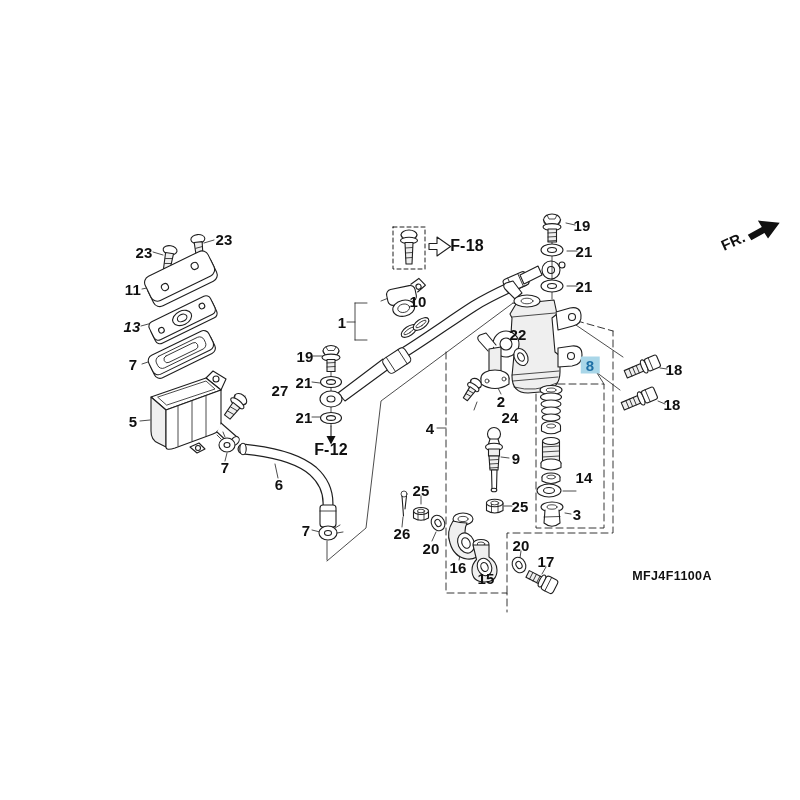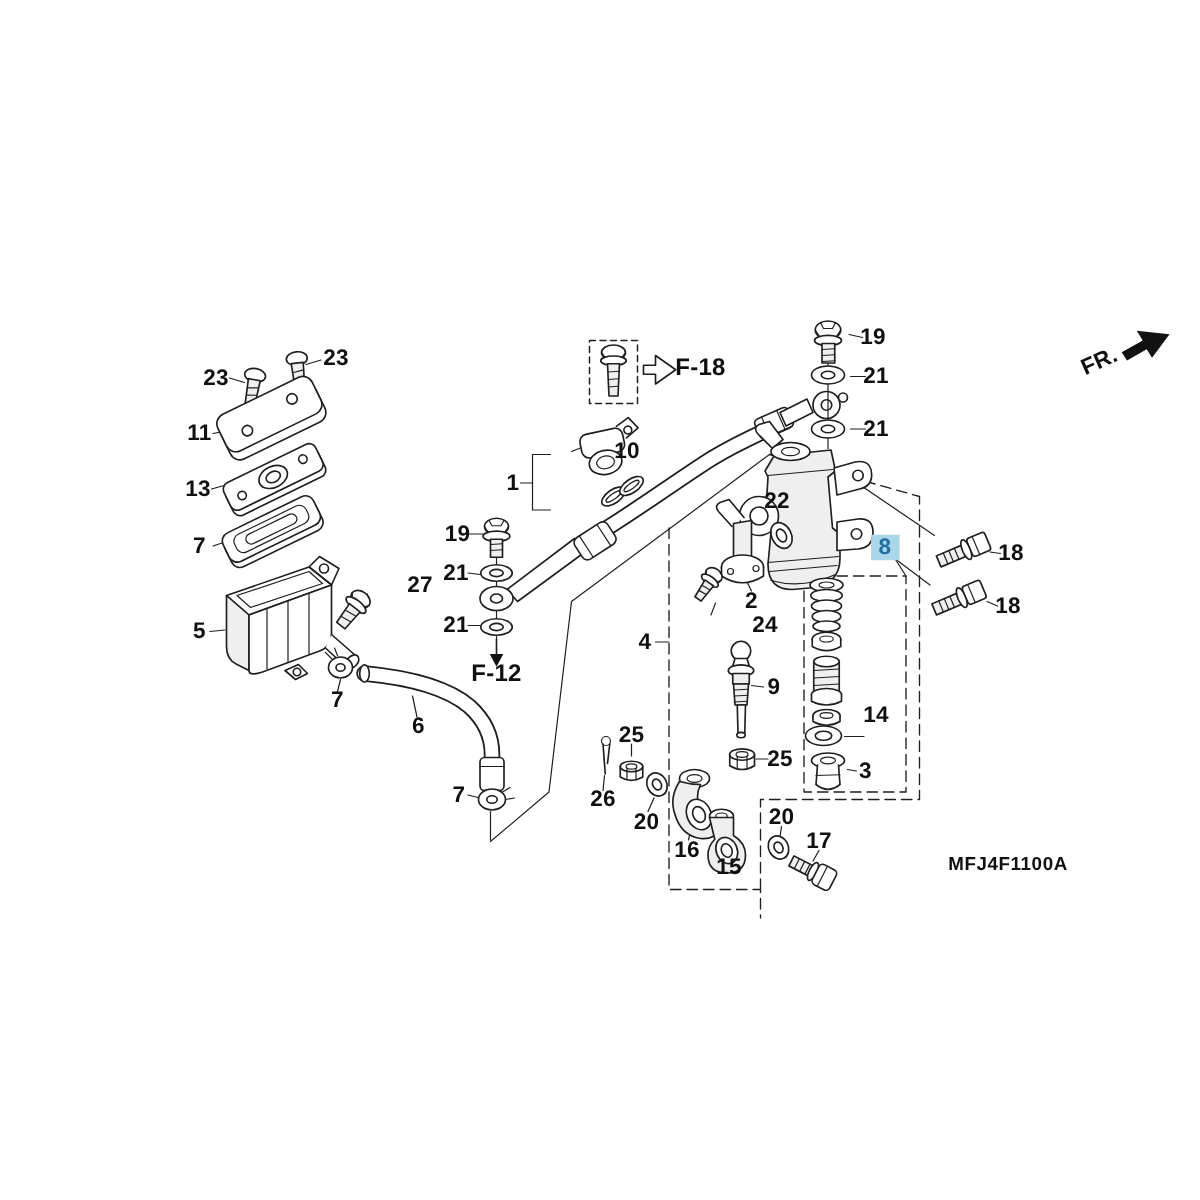--- a/index.html
+++ b/index.html
@@ -417,21 +417,21 @@
 
   <g transform="translate(747,233) rotate(-24)">
     <path class="dark" d="M0,2 L16,0.5 L15,-7 L34,4 L17,13.5 L16,7 L1,8.5 Z"></path>
   </g>
 </svg>
 
 <div style="position:absolute;left:0;top:0;width:800px;height:800px;">
       <div class="lbl" style="left: 144px; top: 252px;">23</div>
       <div class="lbl" style="left: 224px; top: 239px;">23</div>
       <div class="lbl" style="left: 133px; top: 289px;">11</div>
-      <div class="lbl" style="left: 132px; top: 326px;">13</div>
+      <div class="lbl" style="left: 132px; top: 326px; font-style: italic;">13</div>
       <div class="lbl" style="left: 133px; top: 364px;">7</div>
       <div class="lbl" style="left: 133px; top: 421px;">5</div>
       <div class="lbl" style="left: 244px; top: 390px; margin-left: 36px;">27</div>
       <div class="lbl" style="left: 225px; top: 467px;">7</div>
       <div class="lbl" style="left: 279px; top: 484px;">6</div>
       <div class="lbl" style="left: 306px; top: 530px;">7</div>
       <div class="lbl" style="left: 305px; top: 356px;">19</div>
       <div class="lbl" style="left: 304px; top: 382px;">21</div>
       <div class="lbl" style="left: 304px; top: 417px;">21</div>
       <div class="lbl ref" style="left: 331px; top: 450px; text-align: center;">F-12</div>

